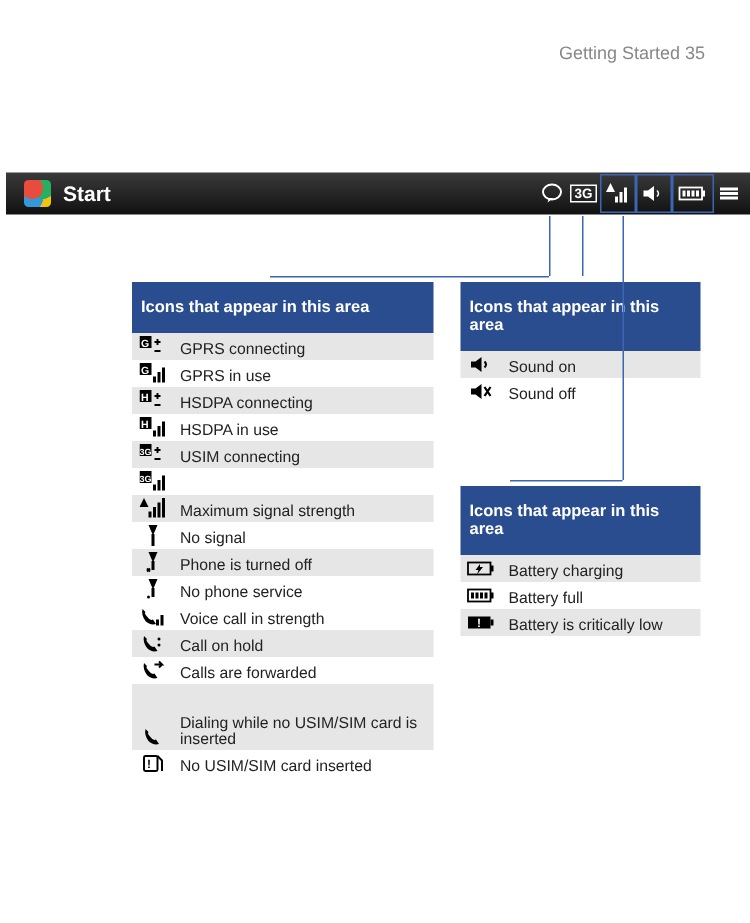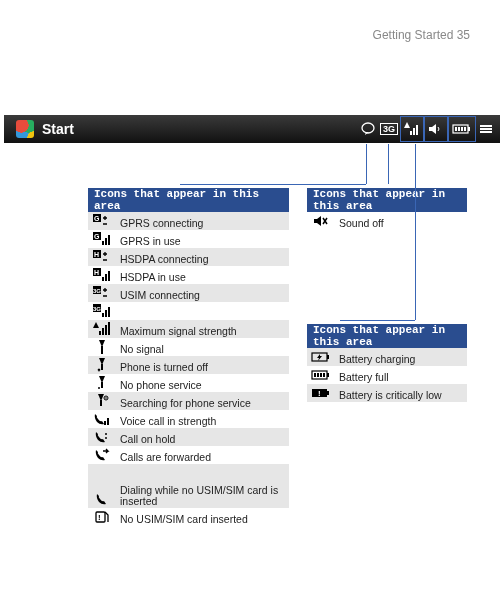--- a/index.html
+++ b/index.html
@@ -83,22 +83,21 @@
   }
   .sec-left   { left: 88px;  top: 188px; width: 201px; }
   .sec-right1 { left: 307px; top: 188px; width: 160px; }
   .sec-right2 { left: 307px; top: 324px; width: 160px; }
 
   .sec-title {
     background: #2a4d8f;
     color: #fff;
     font-weight: bold;
     font-size: 11px;
-    padding: 0 6px;
-    font-family: Liberation Mono, monospace;
+    padding: 11px 6px;
   }
   .row {
     display: flex;
     align-items: flex-end;
     height: 18px;
     margin-top: 0;
   }
   .row.shaded { background: #e6e6e6; }
   .row .icon-cell {
     width: 28px;
@@ -287,31 +286,20 @@
   <div class="row">
     <div class="icon-cell">
       <svg width="14" height="14" viewBox="0 0 14 14">
           <path d="M4 0 L10 0 L7 7 Z" fill="#000"></path>
           <rect x="6" y="6" width="2" height="6" fill="#000"></rect>
           <circle cx="4" cy="12" r="1" fill="#000"></circle>
         </svg>
     </div>
     <div class="label-cell">No phone service</div>
   </div>
-  <div class="row shaded">
-    <div class="icon-cell">
-      <svg width="16" height="14" viewBox="0 0 16 14">
-          <path d="M4 0 L10 0 L7 7 Z" fill="#000"></path>
-          <rect x="6" y="6" width="2" height="6" fill="#000"></rect>
-          <circle cx="12" cy="4" r="2" fill="none" stroke="#000" stroke-width="1"></circle>
-          <circle cx="12" cy="4" r="0.8" fill="#000"></circle>
-        </svg>
-    </div>
-    <div class="label-cell">Searching for phone service</div>
-  </div>
   <div class="row">
     <div class="icon-cell">
       <svg width="18" height="14" viewBox="0 0 18 14">
           <path d="M2 2 Q1 6 4 10 Q7 13 11 12 L9 9 Q7 10 5 7 Q3 5 4 4 Z" fill="#000"></path>
           <rect x="11" y="9" width="2" height="4" fill="#000"></rect>
           <rect x="14" y="6" width="2" height="7" fill="#000"></rect>
         </svg>
     </div>
     <div class="label-cell">Voice call in strength</div>
   </div>
@@ -349,20 +337,29 @@
           <path d="M11 2 L14 5 L14 12" fill="none" stroke="#000" stroke-width="1.3"></path>
           <text x="4" y="10" font-size="8" font-weight="bold" fill="#000">!</text>
         </svg>
     </div>
     <div class="label-cell">No USIM/SIM card inserted</div>
   </div>
 </div>
 
 <div class="section sec-right1">
   <div class="sec-title">Icons that appear in this area</div>
+  <div class="row shaded">
+    <div class="icon-cell">
+      <svg width="16" height="14" viewBox="0 0 16 14">
+          <path d="M1 5 H4 L8 2 V12 L4 9 H1 Z" fill="#000"></path>
+          <path d="M10 5 Q12 7 10 9" fill="none" stroke="#000" stroke-width="1.3"></path>
+        </svg>
+    </div>
+    <div class="label-cell">Sound on</div>
+  </div>
   <div class="row">
     <div class="icon-cell">
       <svg width="16" height="14" viewBox="0 0 16 14">
           <path d="M1 5 H4 L8 2 V12 L4 9 H1 Z" fill="#000"></path>
           <path d="M10 4 L14 10 M14 4 L10 10" stroke="#000" stroke-width="1.5"></path>
         </svg>
     </div>
     <div class="label-cell">Sound off</div>
   </div>
 </div>

